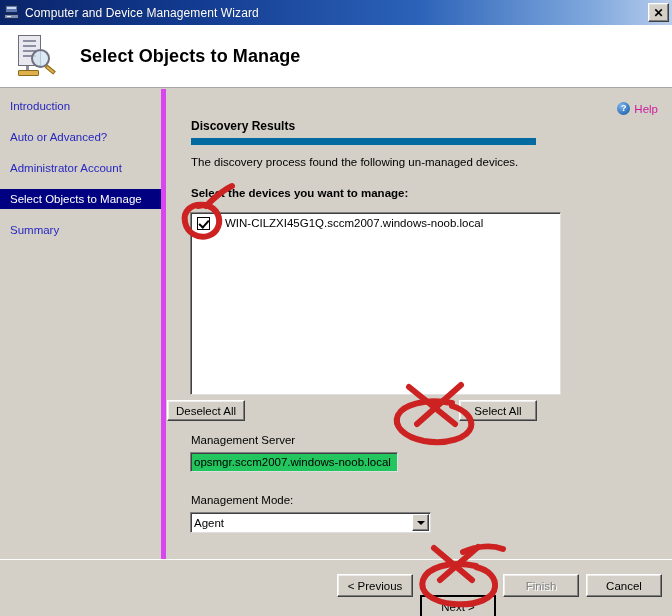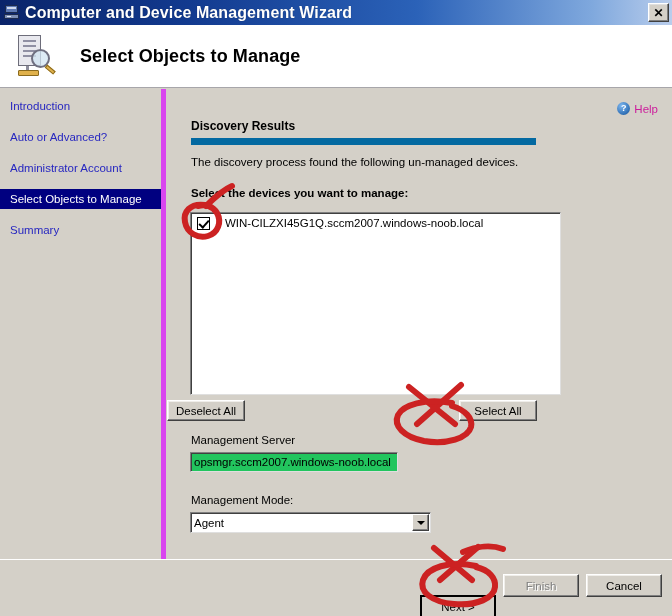--- a/index.html
+++ b/index.html
@@ -62,22 +62,22 @@
   }
   .tb-icon .base::after{
     content:"";
     position:absolute;
     left:2px; top:1px;
     width:4px; height:1px;
     background:#e3e9f5;
   }
   .tb-title {
     color: #ffffff;
-    font-size: 16px;
-    font-weight: bold;
+    font-size: 12px;
+    font-weight: normal;
     letter-spacing: 0.1px;
     white-space: nowrap;
     text-shadow: 0 0 1px rgba(0,0,0,.4);
   }
   .tb-spacer { flex: 1 1 auto; }
   .tb-close {
     width: 21px; height: 19px;
     background: #d4d0c8;
     border: 1px solid #ffffff;
     border-right-color: #404040;
@@ -502,20 +502,21 @@
 
     <div class="field-label lbl-mgmt-mode">Management Mode:</div>
     <div class="combo">
       <span>Agent</span>
       <span class="arrow-btn"></span>
     </div>
   </div>
 
   <div class="footer">
     <div class="footer-bar">
+      <button class="btn">&lt; Previous</button>
       <button class="btn default">Next &gt;</button>
       <button class="btn disabled" disabled="">Finish</button>
       <button class="btn">Cancel</button>
     </div>
   </div>
 
 
   <svg class="annot" viewBox="0 0 672 616" xmlns="http://www.w3.org/2000/svg">
     <g fill="none" stroke="#cc2222" stroke-width="6" stroke-linecap="round" stroke-linejoin="round">
 

